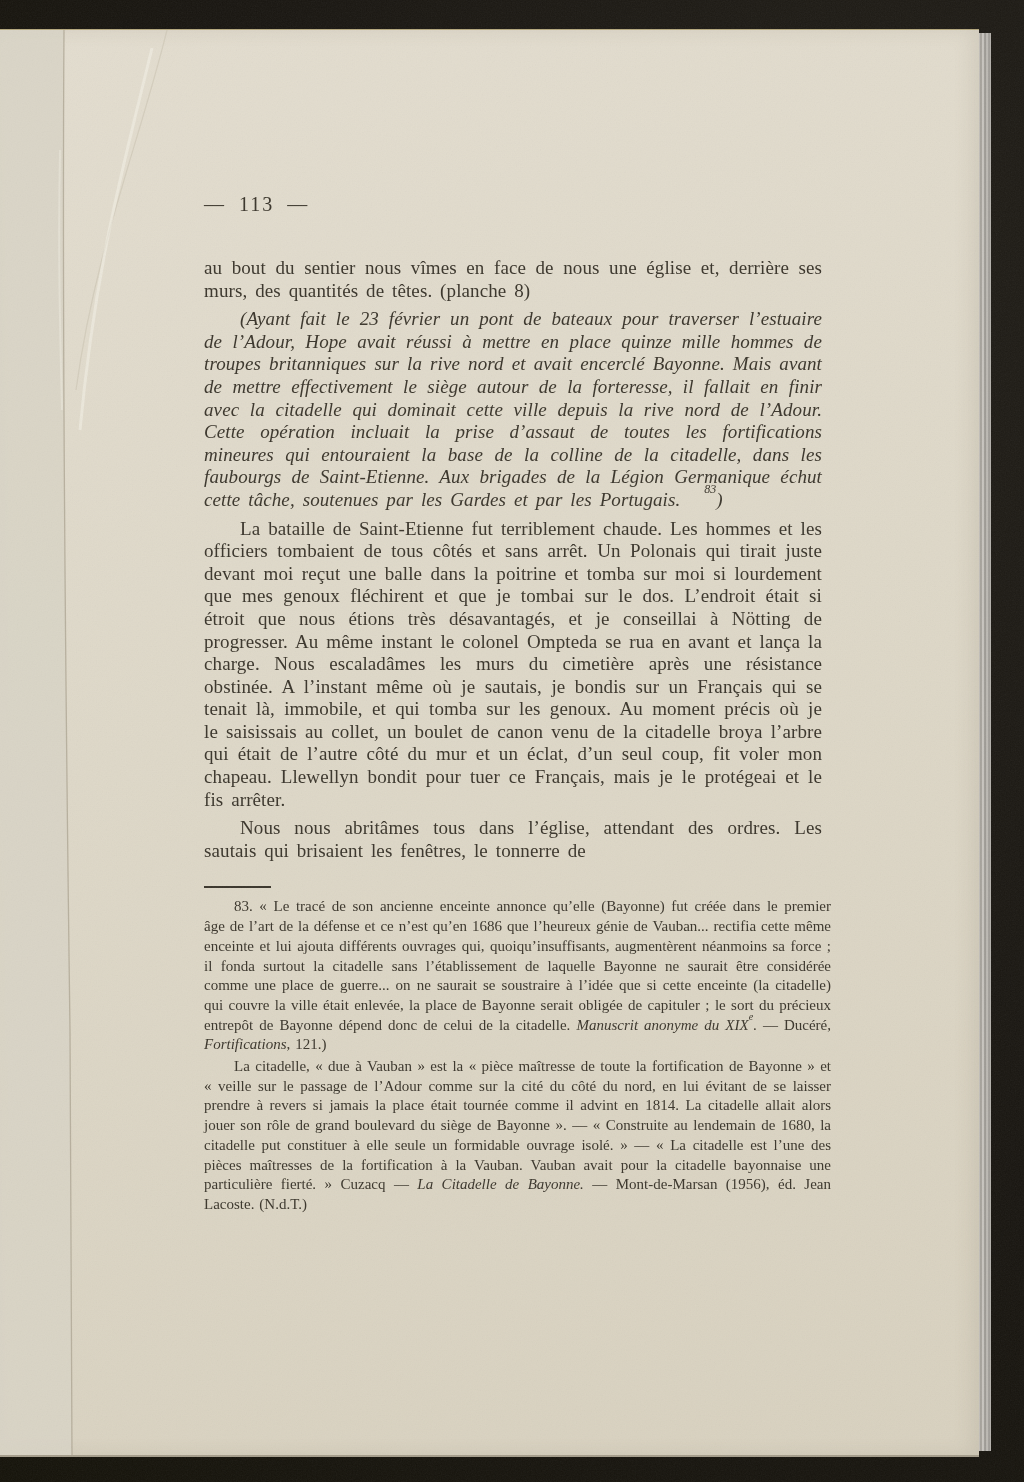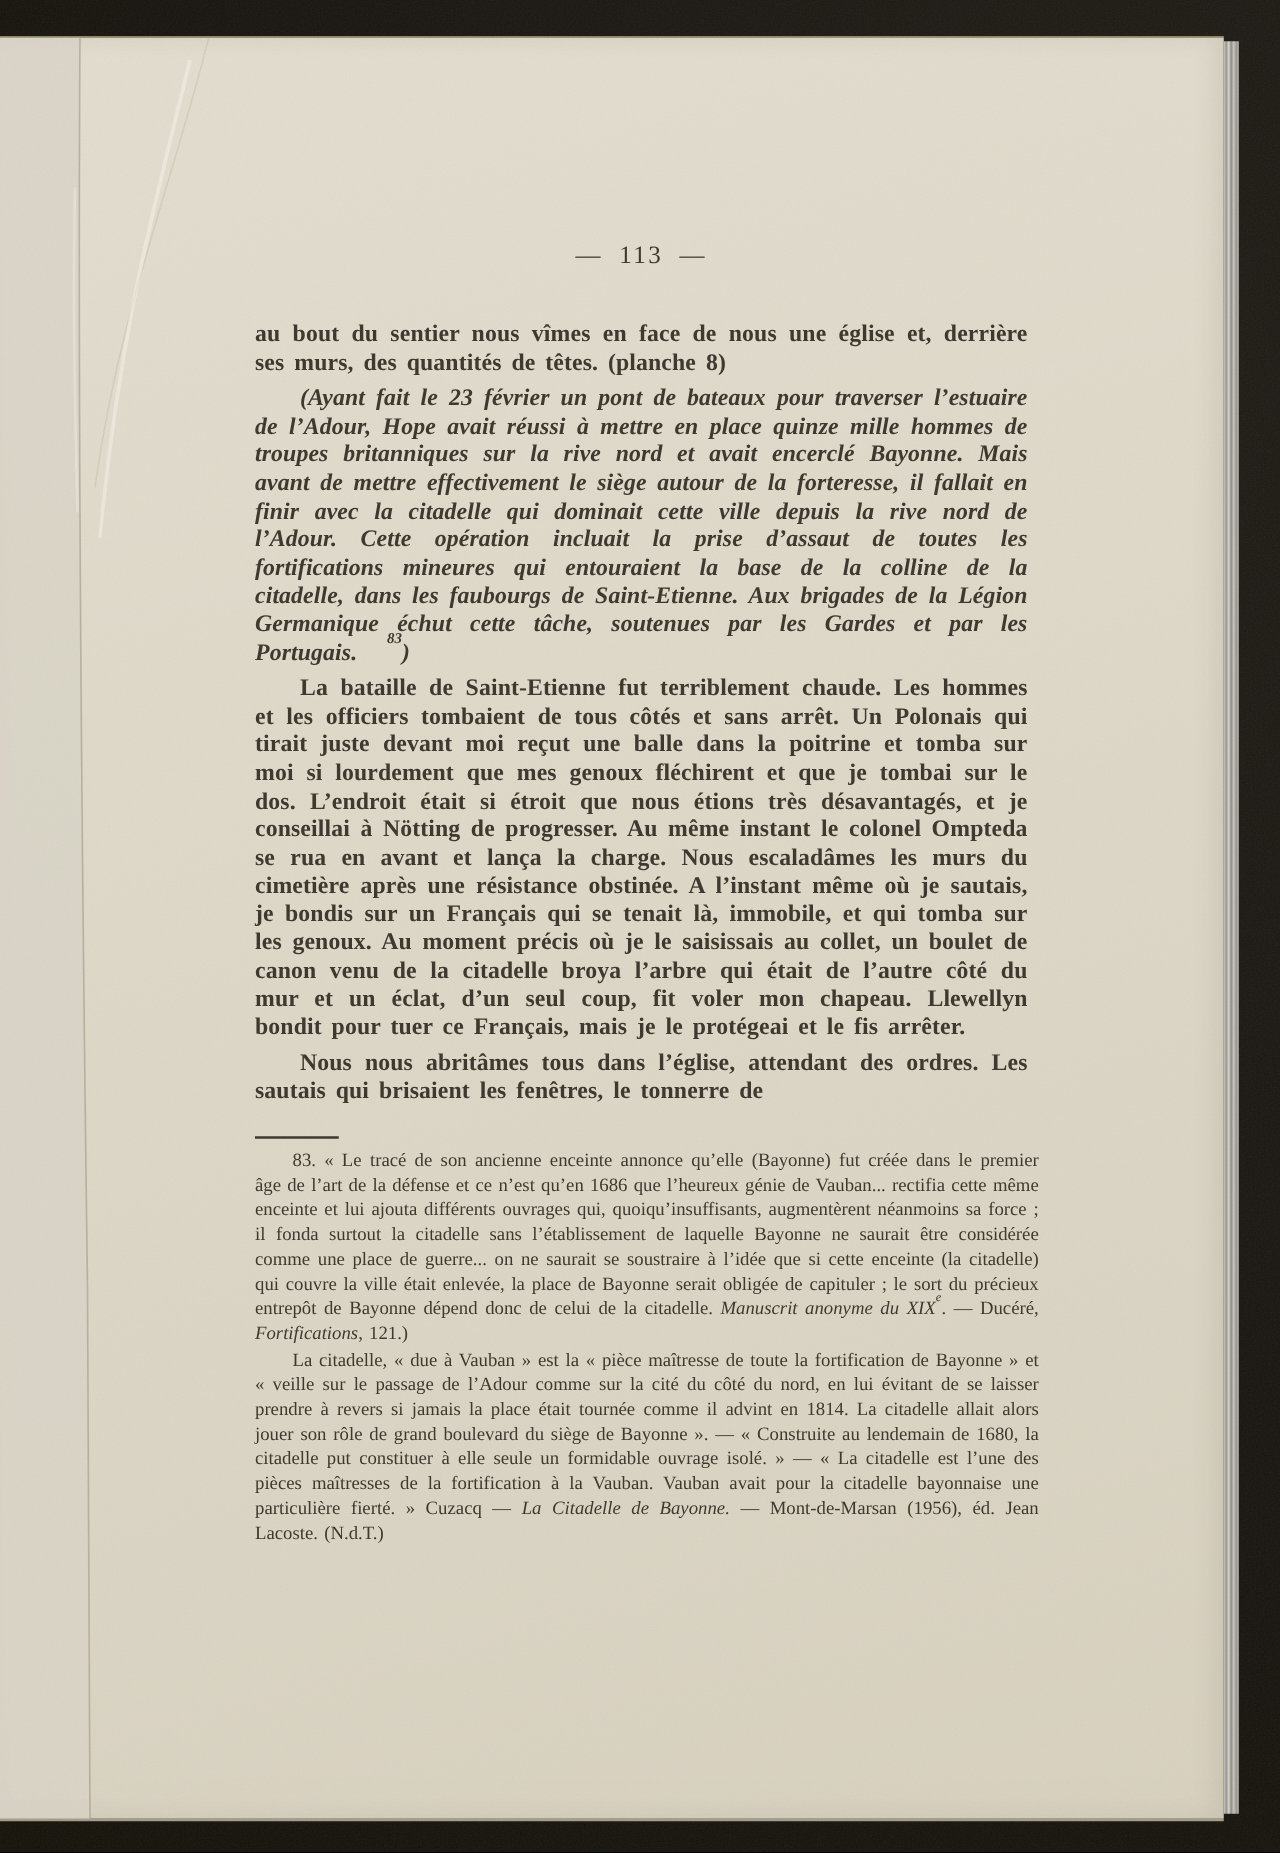--- a/index.html
+++ b/index.html
@@ -49,34 +49,33 @@
   }
   
   .content {
     position: absolute;
     left: 204px;
     top: 163px;
     width: 618px;
     color: #3a352b;
   }
   .page-number {
-    text-align: center;
+    text-align: left;
     font-size: 20px;
     letter-spacing: 2px;
     margin: 0 0 41px 0;
     word-spacing: 6px;
   }
   p.body {
     font-size: 19px;
     line-height: 22.6px;
     text-align: justify;
     margin: 0 0 6px 0;
     word-spacing: 0.16em;
     letter-spacing: 0.1px;
-    font-weight: bold;
   }
   p.ital { font-style: italic; }
   .ind { text-indent: 36px; }
   sup.fnref {
     font-size: 12px;
     line-height: 0;
     position: relative;
     top: -6px;
     letter-spacing: 0;
     margin-left: 16px;

